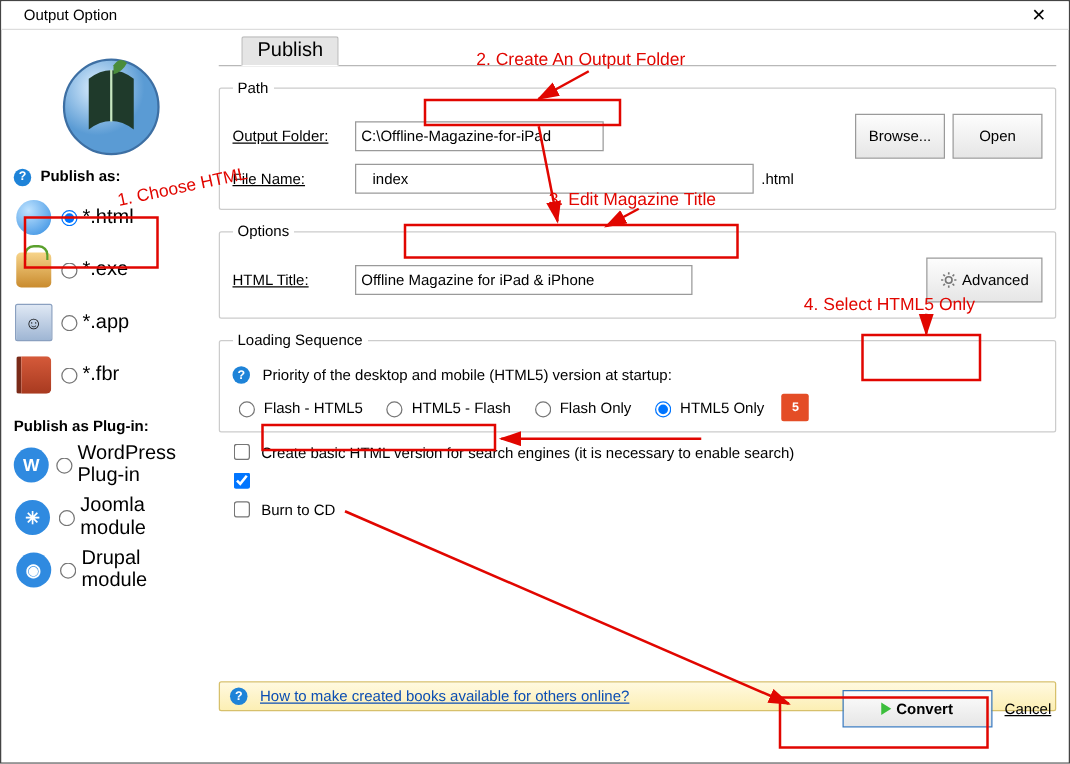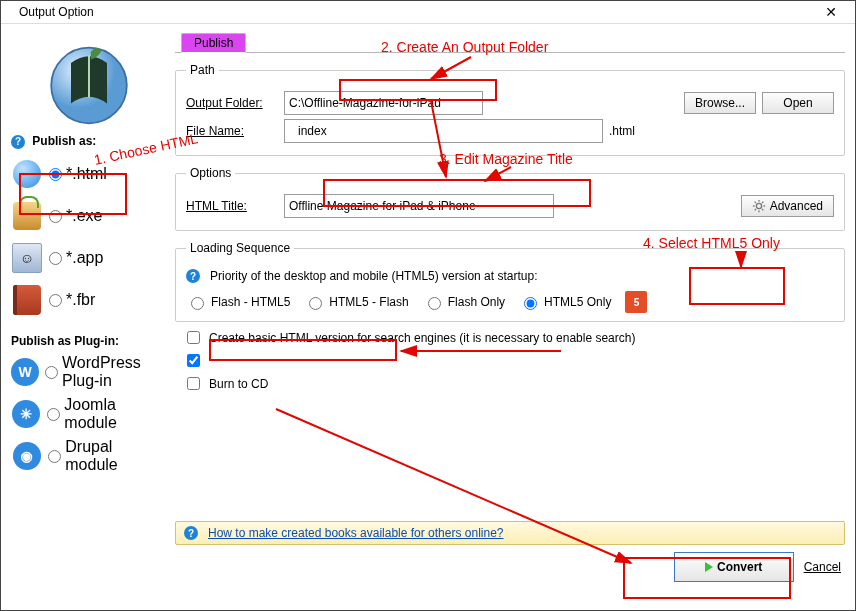--- a/index.html
+++ b/index.html
@@ -12,27 +12,27 @@
 .logo svg{width:100%;height:100%}
 .help-icon{width:14px;height:14px;border-radius:50%;background:#1e83d8;color:#fff;font-size:10px;font-weight:bold;display:inline-flex;align-items:center;justify-content:center;vertical-align:middle;margin-right:4px}
 .pub-label{font-weight:bold;font-size:12px;display:inline-block;margin-bottom:2px}
 .pub-row{display:flex;align-items:center;height:40px;margin:2px 0}
 .pub-row .ic{width:32px;height:32px;display:flex;align-items:center;justify-content:center;margin-right:6px;font-size:22px}
 .pub-row input[type=radio]{margin:0 4px 0 0}
 .pub-row label{font-size:16px}
 .plugin-head{font-weight:bold;margin:14px 0 4px 0}
 .main{flex:1;position:relative;padding:6px 10px 8px 4px;box-sizing:border-box}
 .tabstrip{height:22px;border-bottom:1px solid #b8b8b8;display:flex;align-items:flex-end}
-.tab{border:1px solid #b8b8b8;border-bottom:1px solid #fff;background:#d946ef;padding:2px 12px;font-size:12px;margin-left:6px;position:relative;top:1px;border-radius:2px 2px 0 0}
+.tab{border:1px solid #b8b8b8;border-bottom:1px solid #fff;background:#e5e5e5;padding:2px 12px;font-size:16px;margin-left:18px;position:relative;top:1px;border-radius:2px 2px 0 0}
 fieldset{border:1px solid #ccc;border-radius:2px;margin:10px 0 6px 0;padding:10px 10px 8px 10px}
 legend{font-size:12px;padding:0 4px}
 .row{display:flex;align-items:center;margin:4px 0;gap:6px}
 .lbl{width:92px;text-decoration:underline;text-decoration-style:solid}
 input[type=text]{border:1px solid #9a9a9a;height:20px;padding:1px 4px;font-family:inherit;font-size:12px}
-.btn{border:1px solid #9a9a9a;background:linear-gradient(#fdfdfd,#e6e6e6);height:22px;min-width:72px;font-family:inherit;font-size:12px;display:inline-flex;align-items:center;justify-content:center;gap:4px;cursor:pointer;padding:0 10px}
+.btn{border:1px solid #9a9a9a;background:linear-gradient(#fdfdfd,#e6e6e6);height:36px;min-width:72px;font-family:inherit;font-size:12px;display:inline-flex;align-items:center;justify-content:center;gap:4px;cursor:pointer;padding:0 10px}
 .btn.primary{border:1px solid #3a7abf}
 .seq{display:flex;align-items:center;margin-top:8px;gap:14px}
 .seq label{display:flex;align-items:center;gap:4px;font-size:12px}
 .chk-row{display:flex;align-items:center;gap:6px;margin:4px 0 4px 8px;font-size:12px}
 .linkbar{border:1px solid #d7c06b;background:linear-gradient(#fff9e0,#fcefb4);padding:4px 8px;display:flex;align-items:center;gap:6px;margin-top:14px;border-radius:2px}
 .linkbar a{color:#0b4db3;text-decoration:underline;font-size:12px}
 .footer{position:absolute;right:14px;bottom:29px;display:flex;gap:10px;align-items:center}
 .convert{font-weight:bold}
 .ann{position:absolute;color:#e10600;font-size:14px;font-family:Arial;font-weight:normal;pointer-events:none;white-space:nowrap}
 .redbox{position:absolute;border:2px solid #e10600;pointer-events:none;box-sizing:border-box}

